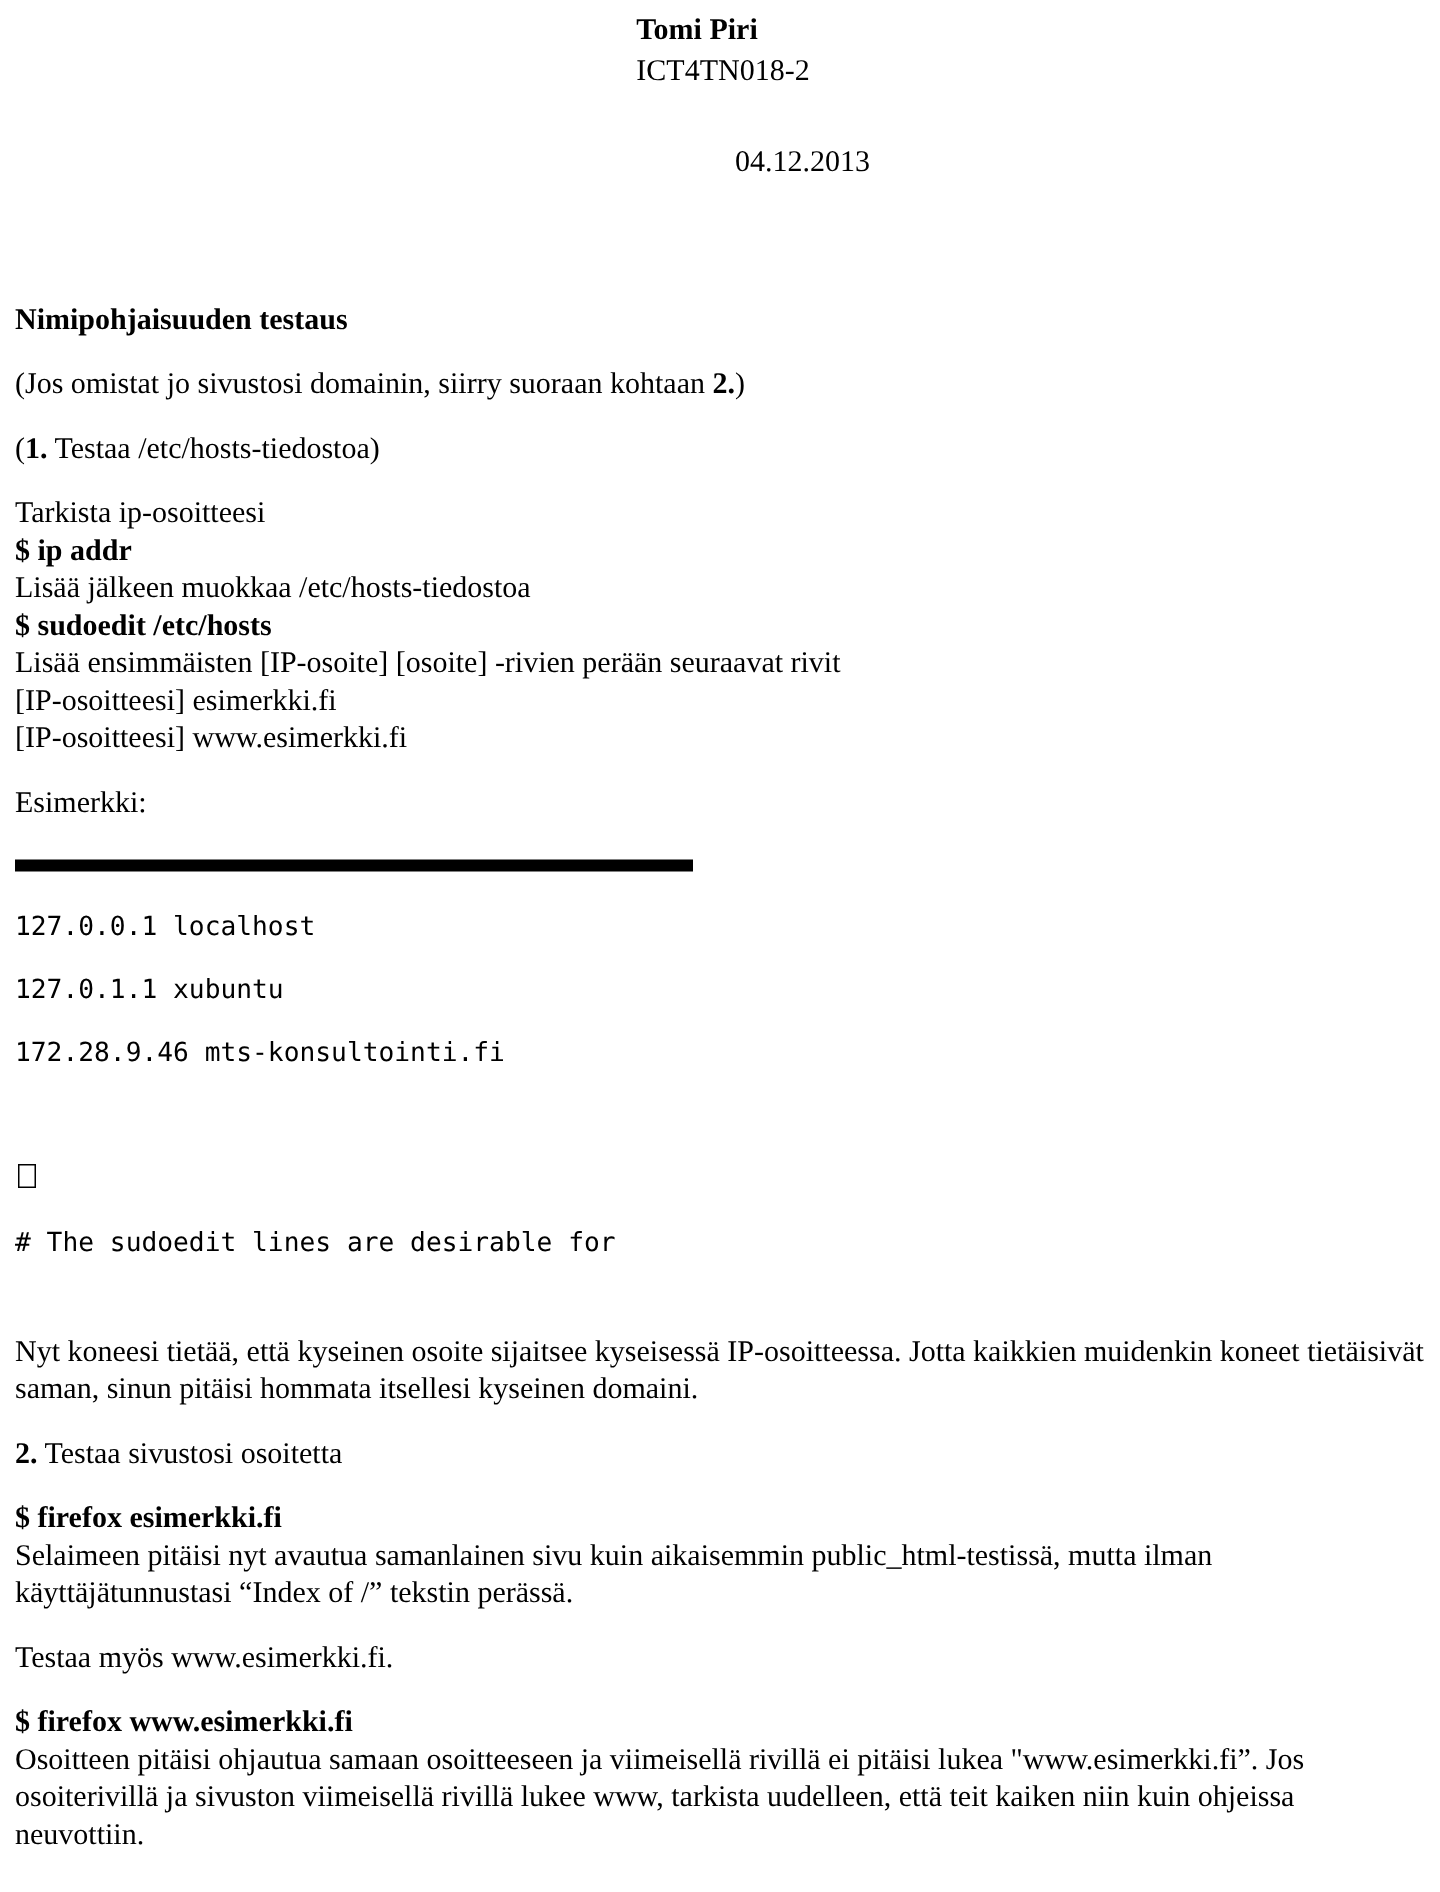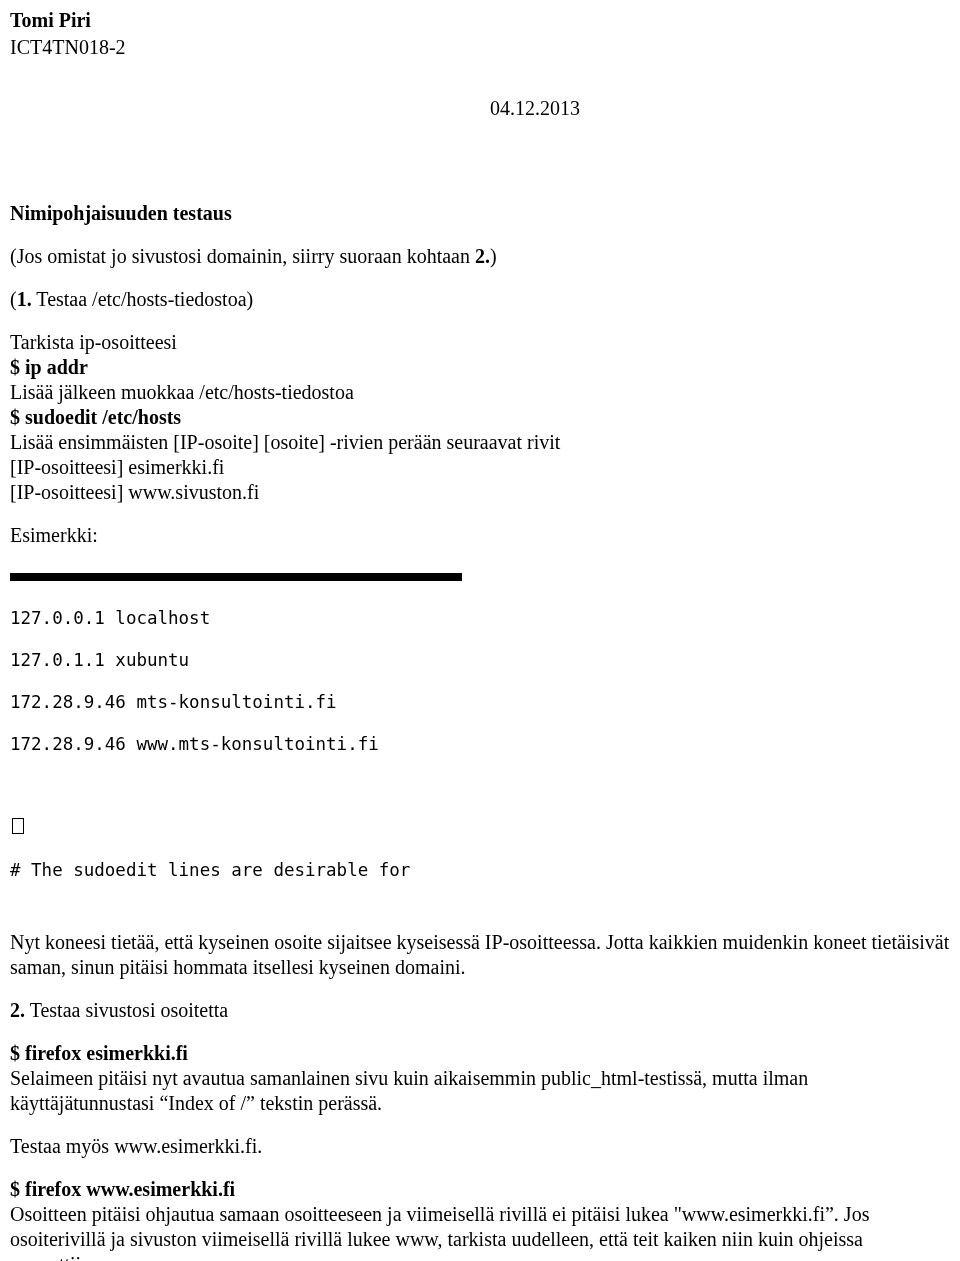--- a/index.html
+++ b/index.html
@@ -8,21 +8,21 @@
     line-height: 1.25;
     color: #000;
     background: #fff;
     margin: 0;
     padding: 8px 6px 40px 10px;
     width: 960px;
     box-sizing: border-box;
   }
   .header-row {
     display: flex;
-    justify-content: space-between;
+    justify-content: center;
     align-items: flex-start;
   }
   .header-left { font-weight: bold; }
   .header-right { font-weight: bold; }
   .course { font-weight: normal; margin-top: 2px; }
   .date-row { margin-top: 36px; margin-left: 480px; }
   .section-title { font-weight: bold; margin-top: 80px; }
   p { margin: 0; }
   .para { margin-top: 18px; font-family: Liberation Serif, serif; }
   .cmd { font-weight: bold; }
@@ -71,30 +71,29 @@
 <p class="para">
   <span>(</span><span class="cmd">1.</span><span> Testaa /etc/hosts-tiedostoa)</span>
 </p>
 
 <p class="para">Tarkista ip-osoitteesi</p>
 <p class="cmd">$ ip addr</p>
 <p>Lisää jälkeen muokkaa /etc/hosts-tiedostoa</p>
 <p class="cmd">$ sudoedit /etc/hosts</p>
 <p>Lisää ensimmäisten [IP-osoite] [osoite] -rivien perään seuraavat rivit</p>
 <p>[IP-osoitteesi] esimerkki.fi</p>
-<p>[IP-osoitteesi] www.sivuston.fi</p>
+<p>[IP-osoitteesi] www.esimerkki.fi</p>
 
 <p class="para">Esimerkki:</p>
 
 <div class="hosts-img">
 <div class="hosts-bar"></div>
 <div>127.0.0.1 localhost</div>
 <div>127.0.1.1 xubuntu</div>
 <div>172.28.9.46 mts-konsultointi.fi</div>
-<div>172.28.9.46 www.mts-konsultointi.fi</div>
 <div>&nbsp;</div>
 <div><span class="hosts-cursor"></span></div>
 <div># The sudoedit lines are desirable for</div>
 </div>
 
 <p class="para gap-lg">Nyt koneesi tietää, että kyseinen osoite sijaitsee kyseisessä IP-osoitteessa. Jotta kaikkien muidenkin koneet tietäisivät saman, sinun pitäisi hommata itsellesi kyseinen domaini.</p>
 
 <p class="para">
   <span class="cmd">2.</span><span> Testaa sivustosi osoitetta</span>
 </p>

